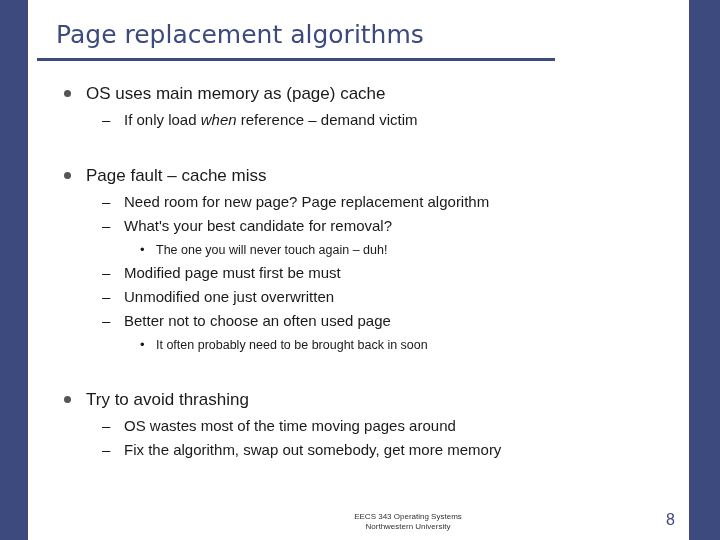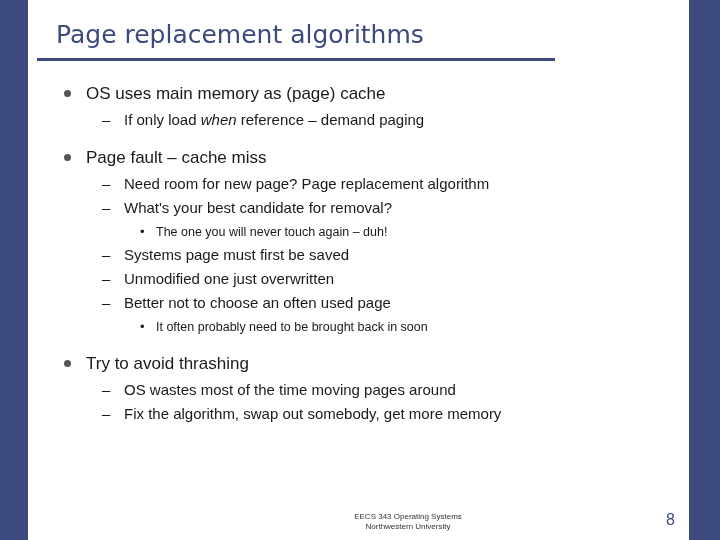--- a/index.html
+++ b/index.html
@@ -117,21 +117,21 @@
     font-family: "Liberation Sans", sans-serif;
   }
   .lvl3 .dot {
     position: absolute;
     left: 84px;
     top: 0;
     font-size: 13px;
     color: #1a1a1a;
   }
   .gap-before {
-    margin-top: 14px;
+    margin-top: 32px;
   }
   em {
     font-style: italic;
   }
   
   .footer {
     position: absolute;
     left: 0;
     top: 512px;
     width: 720px;
@@ -165,21 +165,21 @@
 
   <div class="content">
 
     <div class="lvl1">
       <span class="bullet"></span>
       <span>OS uses main memory as (page) cache</span>
     </div>
 
     <div class="lvl2">
       <span class="dash">–</span>
-      <span>If only load </span><em>when</em><span> reference – demand paging</span>
+      <span>If only load </span><em>when</em><span> reference – demand victim</span>
     </div>
 
     <div class="lvl1 gap-before">
       <span class="bullet"></span>
       <span>Page fault – cache miss</span>
     </div>
 
     <div class="lvl2">
       <span class="dash">–</span>
       <span>Need room for new page? Page replacement algorithm</span>
@@ -191,21 +191,21 @@
     </div>
 
     <div class="lvl3">
       <span class="dot">•</span>
       <span>The one you will never touch again – duh!</span>
     </div>
 
 
     <div class="lvl2">
       <span class="dash">–</span>
-      <span>Systems page must first be saved</span>
+      <span>Modified page must first be must</span>
     </div>
 
     <div class="lvl2">
       <span class="dash">–</span>
       <span>Unmodified one just overwritten</span>
     </div>
 
     <div class="lvl2">
       <span class="dash">–</span>
       <span>Better not to choose an often used page</span>

